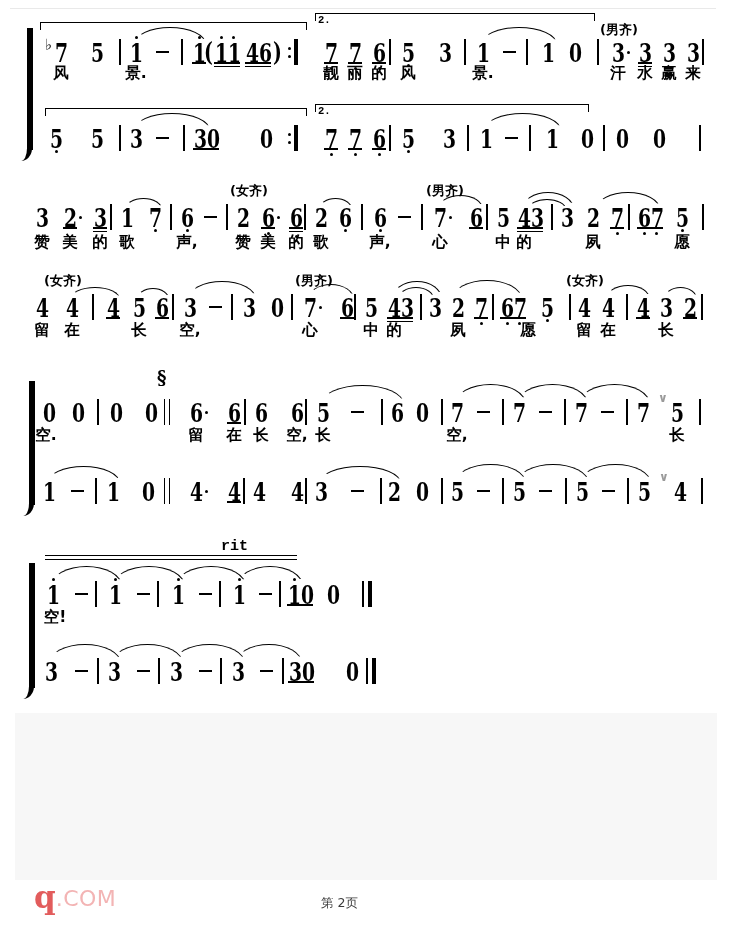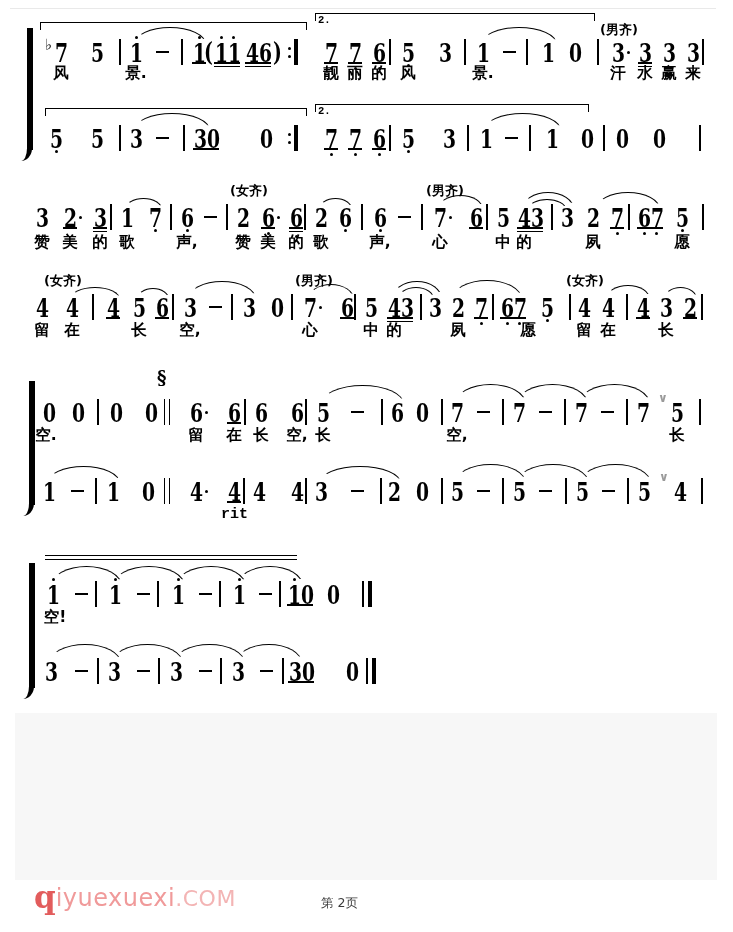--- a/index.html
+++ b/index.html
@@ -414,21 +414,21 @@
       <span class="abs uline" style="left: 287px; top: 604px; width: 26px;"></span>
       <span class="abs dot" style="left: 292.5px; top: 578px;"></span>
       <span class="abs note" style="left: 327px; top: 582px;">0</span>
       <span class="abs bar" style="left: 362px; top: 581px; width: 1.6px; height: 26px;"></span>
       <span class="abs bar" style="left: 367.5px; top: 581px; width: 4.5px; height: 26px;"></span>
       <span class="abs slur" style="left: 51px; top: 566px; width: 71px; height: 20px;"></span>
       <span class="abs slur" style="left: 113px; top: 566px; width: 72px; height: 20px;"></span>
       <span class="abs slur" style="left: 176px; top: 566px; width: 70px; height: 20px;"></span>
       <span class="abs slur" style="left: 237px; top: 566px; width: 66px; height: 20px;"></span>
       <span class="abs lyric" style="left: 55px; top: 610px;">空!</span>
-      <span class="abs rit" style="left: 221px; top: 507px;">rit</span>
+      <span class="abs rit" style="left: 221px; top: 539px;">rit</span>
       <span class="abs ritline" style="left: 45px; top: 555px; width: 252px;"></span>
       <span class="abs ritline" style="left: 45px; top: 559px; width: 252px;"></span>
       <span class="abs note" style="left: 45px; top: 659px;">3</span>
       <span class="abs dash" style="left: 75px; top: 669.5px; width: 13px; height: 2.4px;"></span>
       <span class="abs bar" style="left: 97px; top: 658px; width: 1.6px; height: 26px;"></span>
       <span class="abs note" style="left: 108px; top: 659px;">3</span>
       <span class="abs dash" style="left: 137px; top: 669.5px; width: 13px; height: 2.4px;"></span>
       <span class="abs bar" style="left: 158px; top: 658px; width: 1.6px; height: 26px;"></span>
       <span class="abs note" style="left: 170px; top: 659px;">3</span>
       <span class="abs dash" style="left: 199px; top: 669.5px; width: 13px; height: 2.4px;"></span>
@@ -448,17 +448,16 @@
       <span class="abs bar" style="left: 27px; top: 28px; width: 5.5px; height: 122px;"></span>
       <span class="abs hook" style="left: 21px; top: 147px; width: 11px; height: 14px;"></span>
       <span class="abs bar" style="left: 29px; top: 381px; width: 5.5px; height: 124px;"></span>
       <span class="abs hook" style="left: 23px; top: 502px; width: 11px; height: 14px;"></span>
       <span class="abs bar" style="left: 29px; top: 563px; width: 5.5px; height: 125px;"></span>
       <span class="abs hook" style="left: 23px; top: 685px; width: 11px; height: 14px;"></span>
     </div>
   <div class="abs gray-block"></div>
   <div class="abs wm">
     <span class="wm-q">q</span>
-    <span class="wm-mid">iyuexuexi</span>
     <span class="wm-tld">.COM</span>
   </div>
   <div class="abs page-label">第 2页</div>
 </div>
 
 </body></html>

